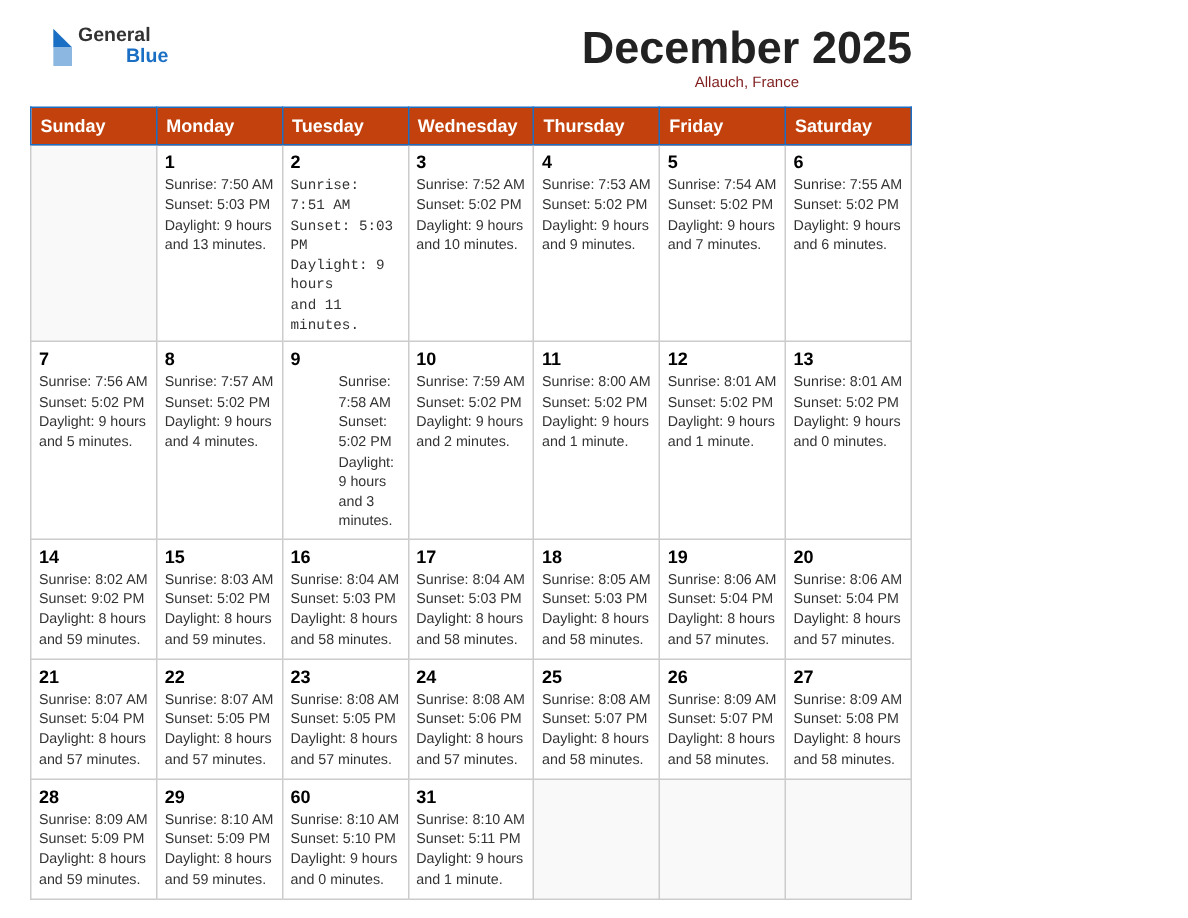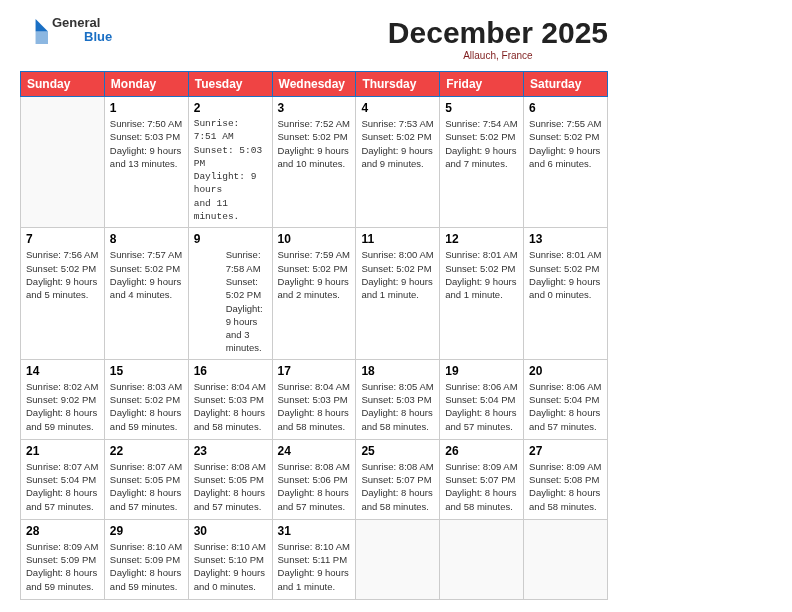--- a/index.html
+++ b/index.html
@@ -51,21 +51,21 @@
     .location {
       font-size: 10px;
       color: #7f1d1d;
     }
     .calendar {
       width: 100%;
       border-collapse: collapse;
       font-size: 10.5px;
     }
     .calendar th {
-      background: #ef4444;
+      background: #c2410c;
       color: #fff;
       text-align: left;
       padding: 5px 6px;
       font-size: 12px;
       font-weight: bold;
       border: 1px solid #1a6fc4;
     }
     .calendar td {
       border: 1px solid #ccc;
       vertical-align: top;
@@ -329,21 +329,21 @@
 and 59 minutes.</div>
           </td>
           <td>
             <span class="day-num">29</span>
             <div class="day-info" style="white-space: pre-line;">Sunrise: 8:10 AM
 Sunset: 5:09 PM
 Daylight: 8 hours
 and 59 minutes.</div>
           </td>
           <td>
-            <span class="day-num">30</span>
+            <span class="day-num">60</span>
             <div class="day-info" style="white-space: pre-line;">Sunrise: 8:10 AM
 Sunset: 5:10 PM
 Daylight: 9 hours
 and 0 minutes.</div>
           </td>
           <td>
             <span class="day-num">31</span>
             <div class="day-info" style="white-space: pre-line;">Sunrise: 8:10 AM
 Sunset: 5:11 PM
 Daylight: 9 hours

